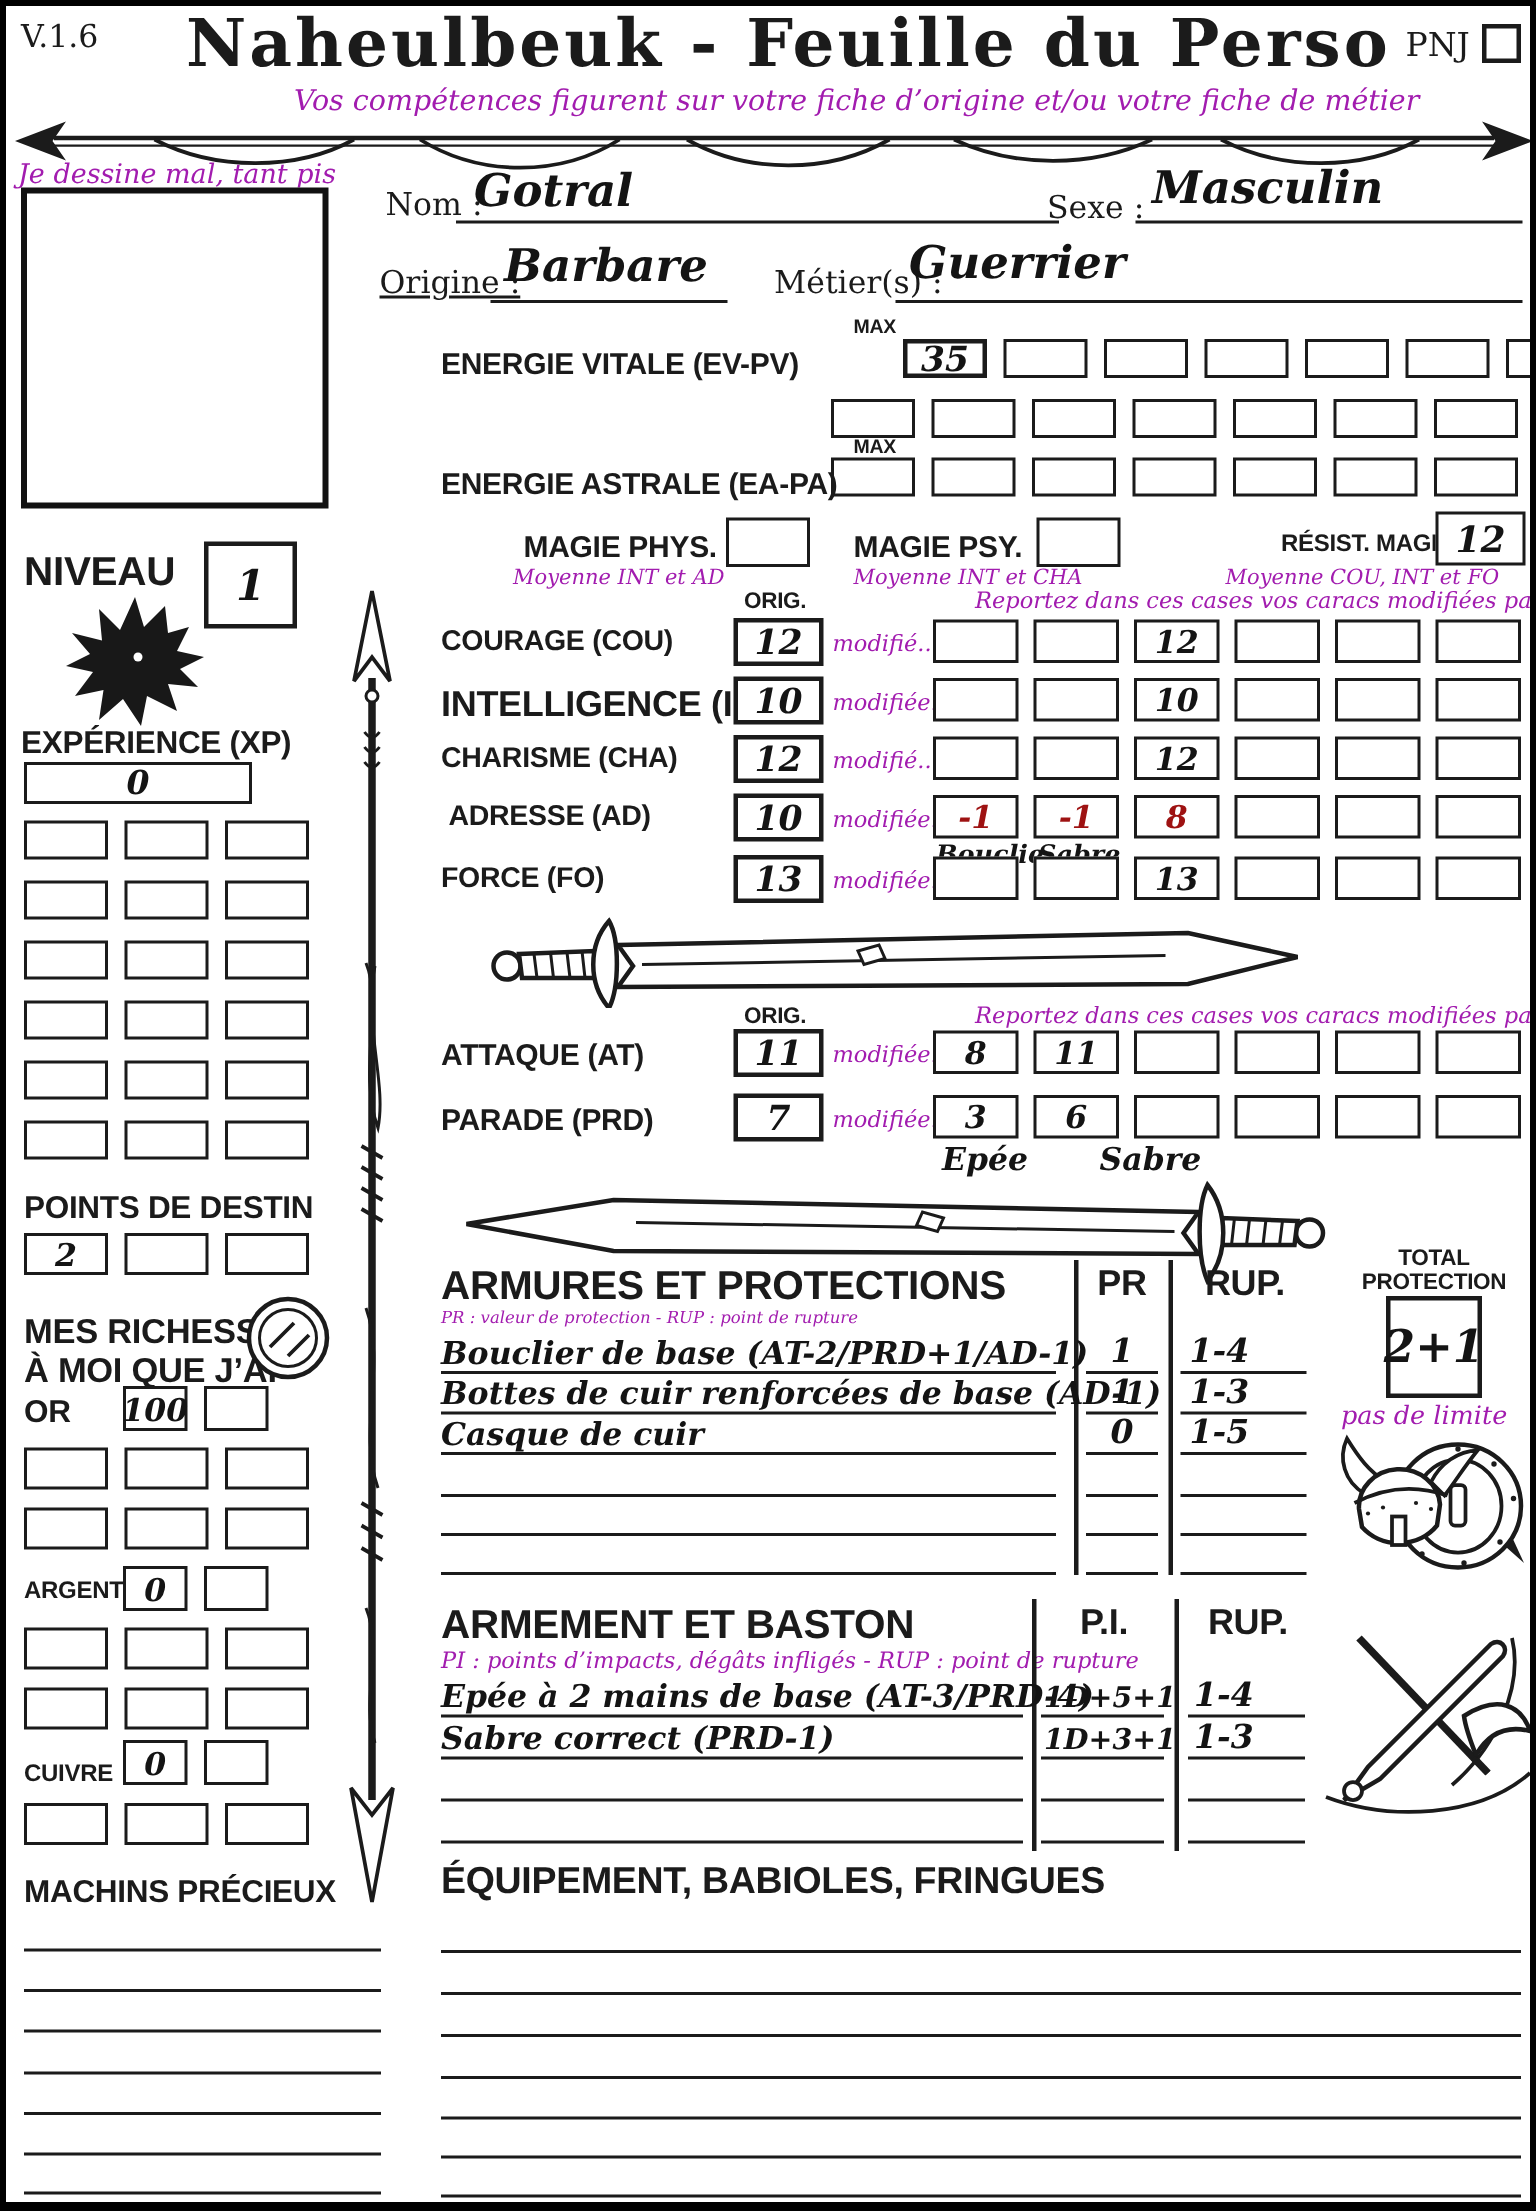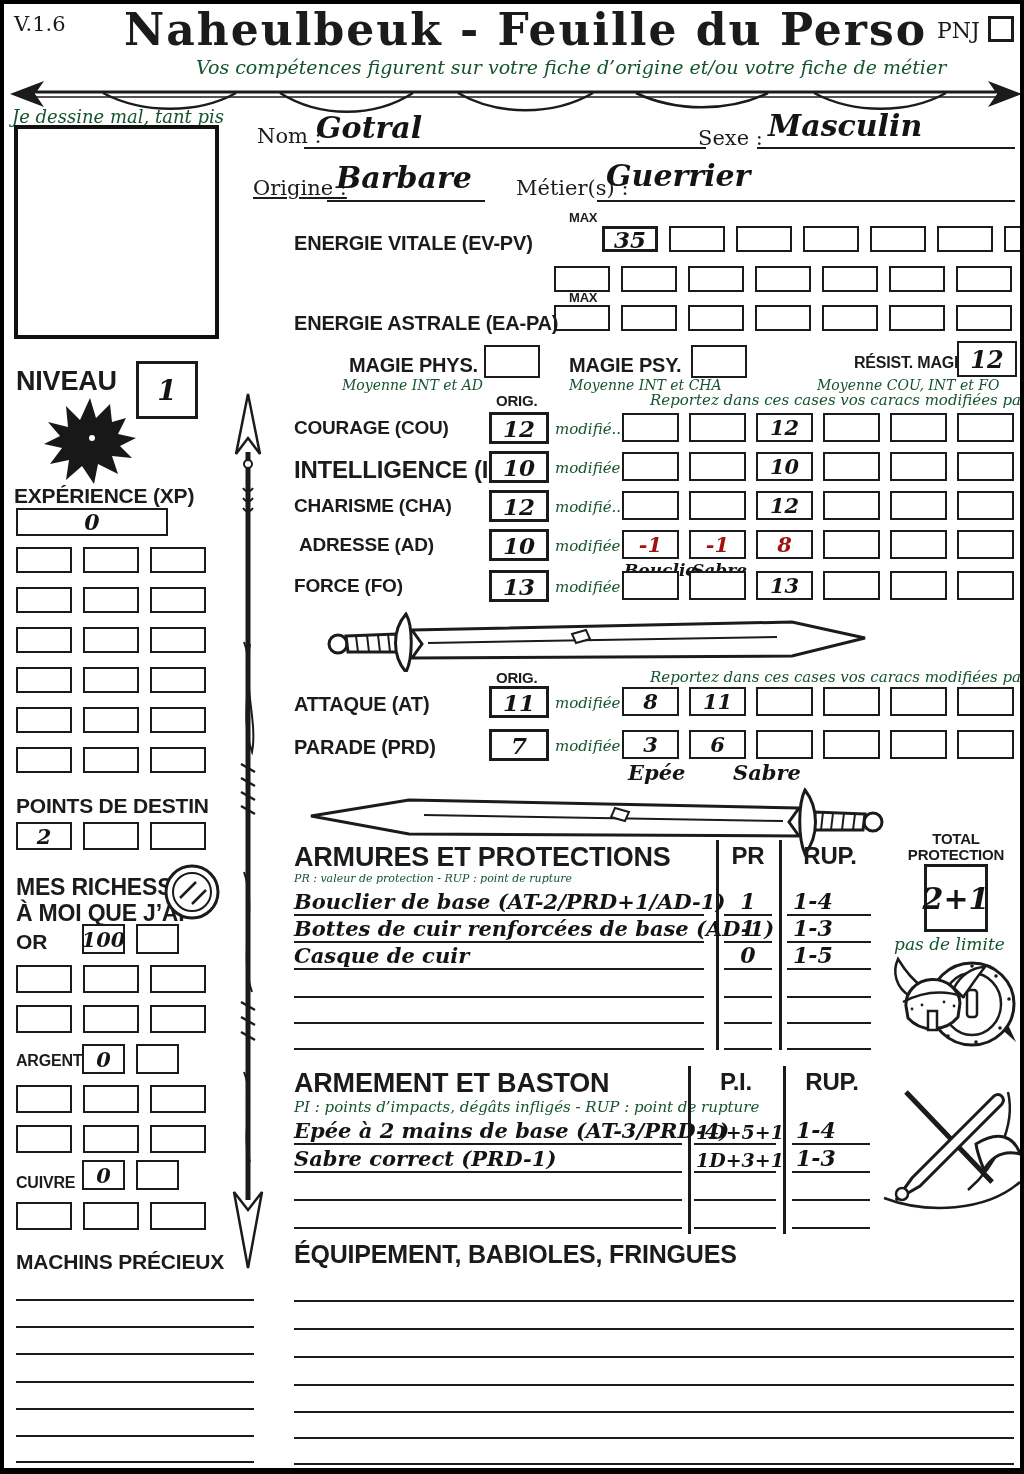--- a/index.html
+++ b/index.html
@@ -3,21 +3,21 @@
 <meta charset="utf-8">
 <style>
   html,body{margin:0;padding:0;background:#888;}
   *{box-sizing:border-box;}
   .page{position:relative;width:1024px;height:1474px;margin:0 auto;background:#fff;
         border:4px solid #000;border-bottom-width:6px;overflow:hidden;color:#1b1b1b;}
   .d{position:absolute;}
   .hdr{font-family:"Liberation Sans",sans-serif;font-weight:900;color:#1b1b1b;
        letter-spacing:-0.2px;white-space:nowrap;}
   .srf{font-family:"DejaVu Serif",serif;color:#1b1b1b;white-space:nowrap;}
-  .it{font-family:"DejaVu Serif",serif;font-style:italic;color:#14532d;white-space:nowrap;}
+  .it{font-family:"DejaVu Serif",serif;font-style:italic;color:#a21caf;white-space:nowrap;}
   .hw{font-family:"DejaVu Serif",serif;font-style:italic;font-weight:700;color:#141414;
       white-space:nowrap;}
   .bx{border:2.5px solid #1b1b1b;background:#fff;display:flex;align-items:center;
       justify-content:center;font-family:"DejaVu Serif",serif;font-style:italic;
       font-weight:700;color:#141414;}
   .th{border-width:3px;}
   .ln{position:absolute;height:0;border-bottom:2.5px solid #1b1b1b;}
   .wl{position:absolute;border-bottom:2.5px solid #1b1b1b;display:flex;align-items:flex-end;
       font-family:"DejaVu Serif",serif;font-style:italic;font-weight:700;color:#141414;
       white-space:nowrap;overflow:visible;}

